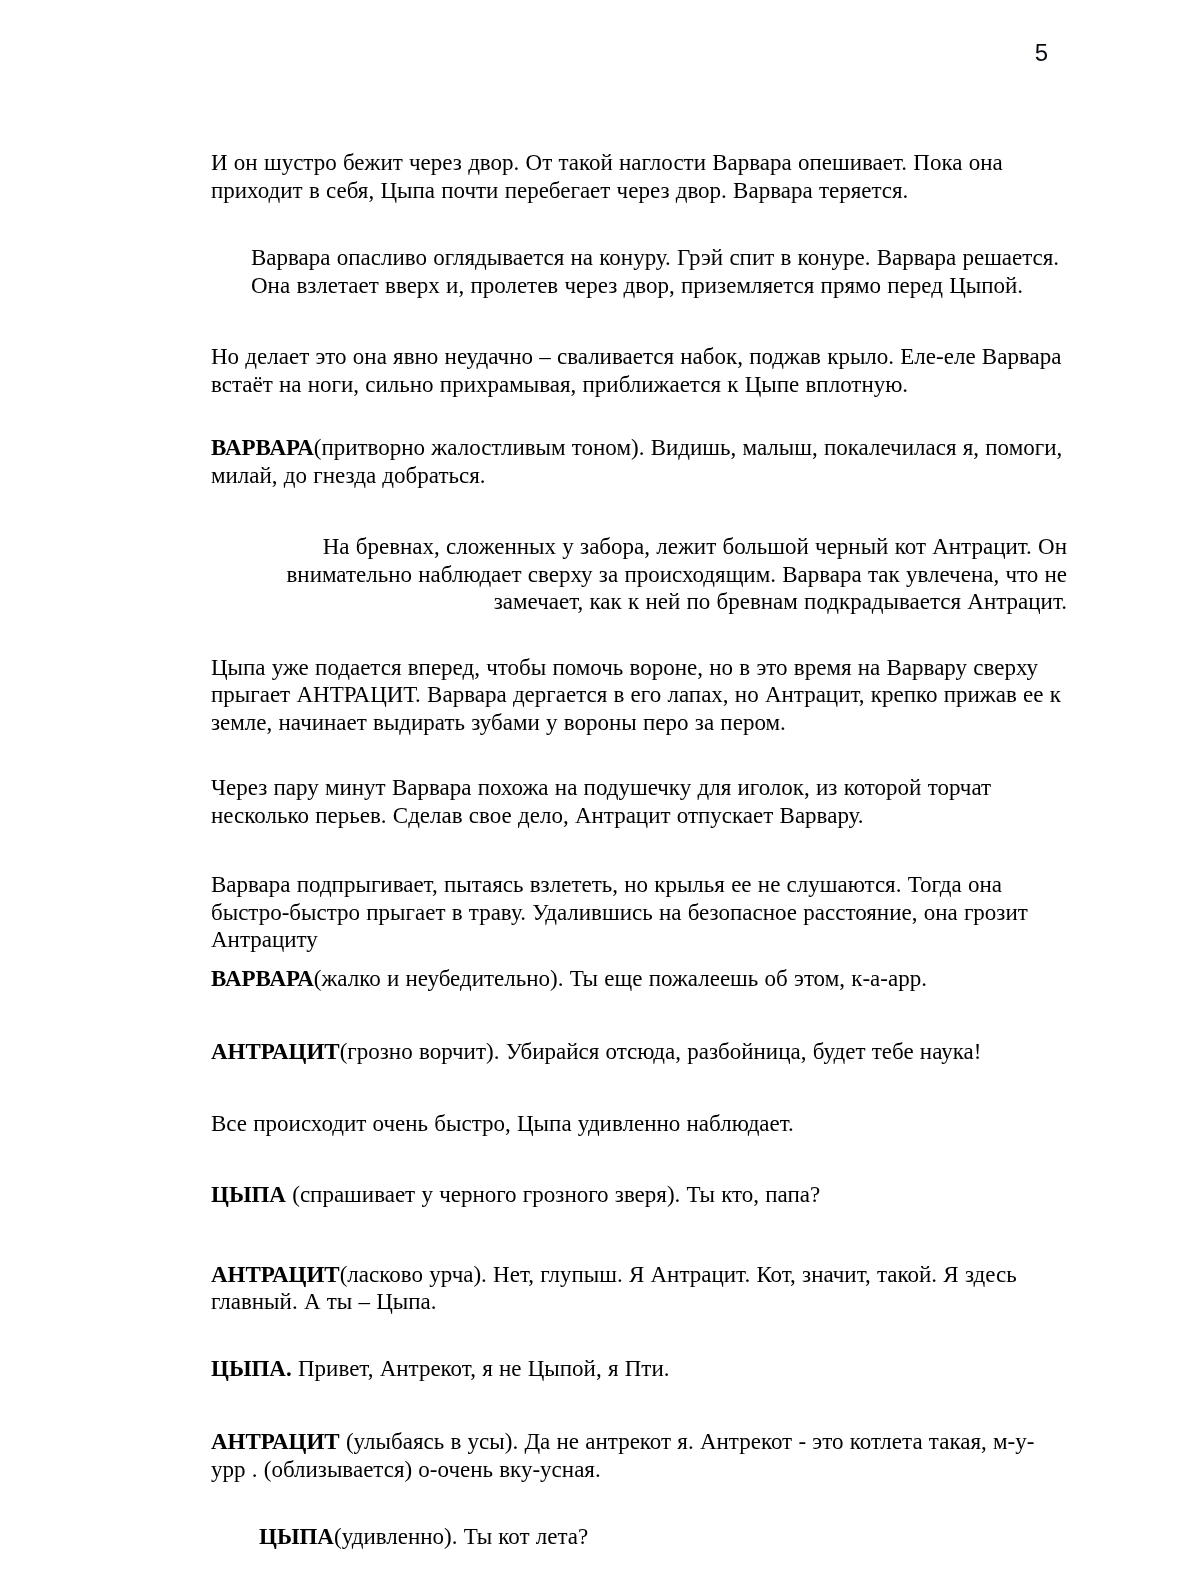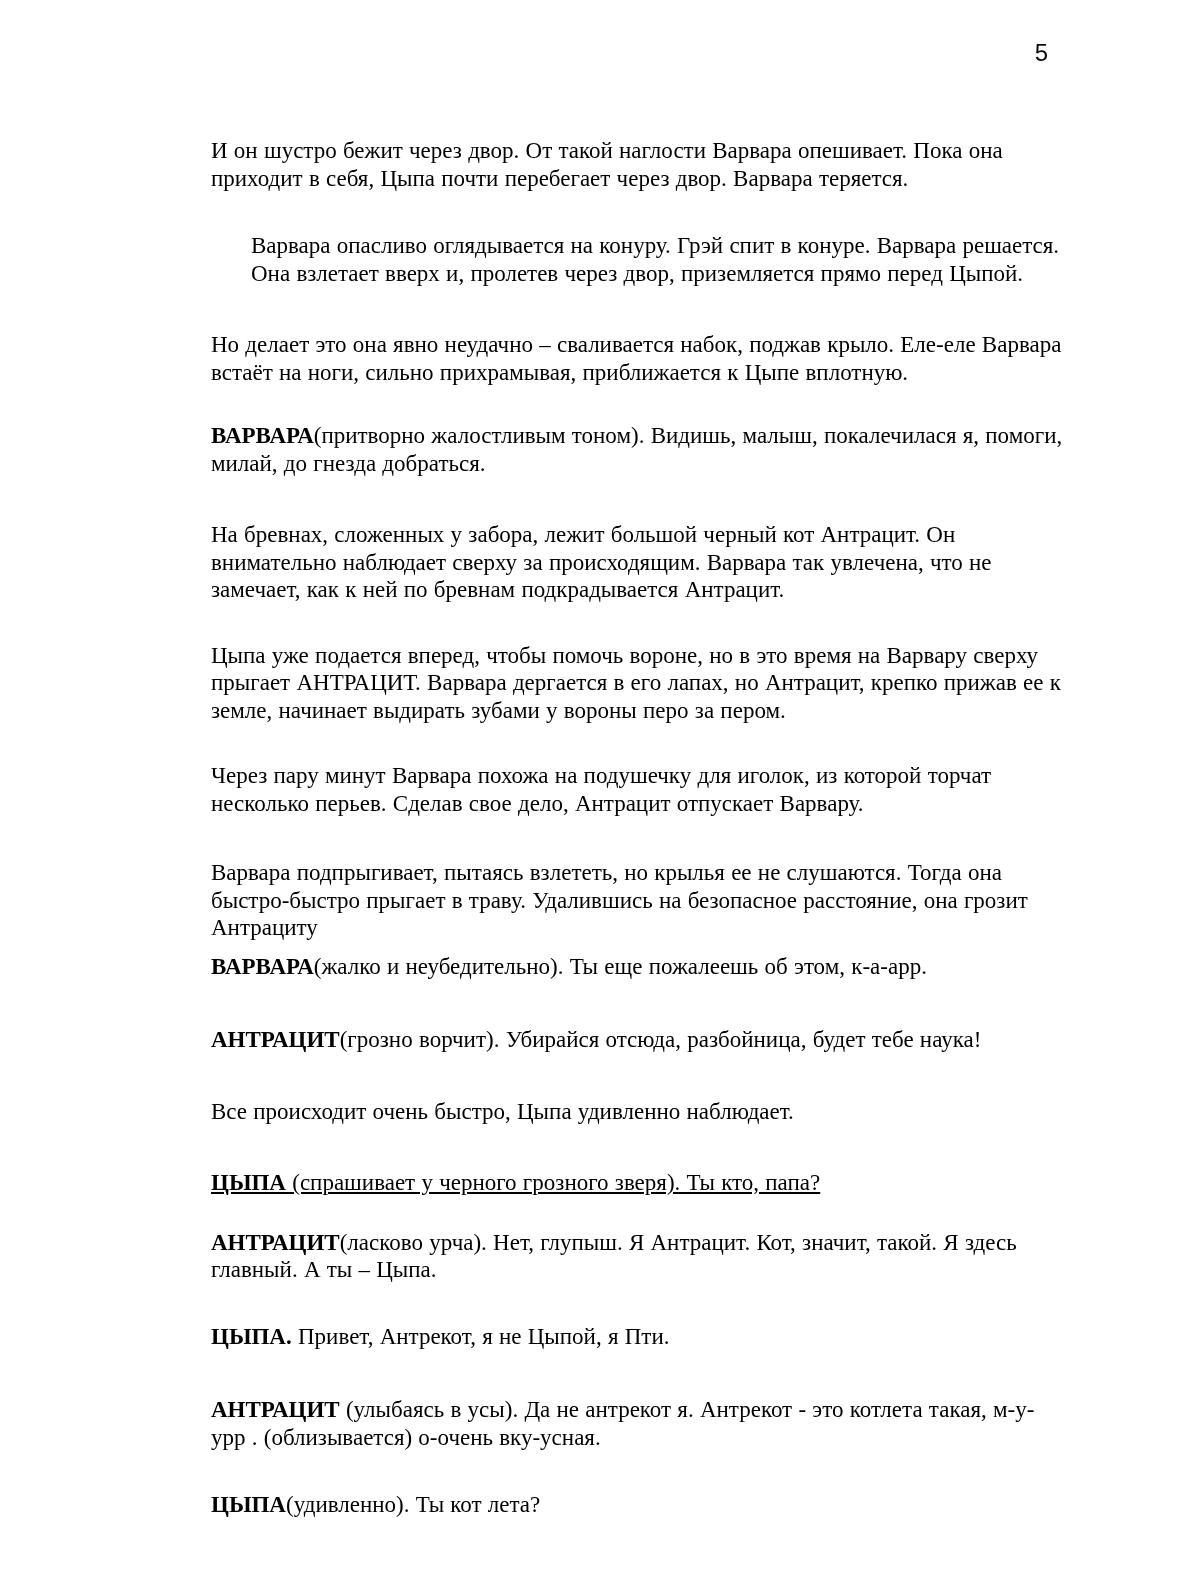--- a/index.html
+++ b/index.html
@@ -21,50 +21,50 @@
     top: 40px;
     right: 143px;
     font-family: "Liberation Sans", sans-serif;
     font-size: 24px;
     line-height: 26px;
     color: #0a0a14;
   }
   .content {
     position: absolute;
     left: 211px;
-    top: 137px;
+    top: 149px;
     width: 856px;
   }
   .content p {
     margin: 0;
     font-size: 23px;
     line-height: 27.5px;
     text-align: left;
     word-spacing: 0.5px;
   }
   .content p .speaker {
     font-weight: bold;
   }
   
   .content p:nth-of-type(1)  { margin-bottom: 40px; }
   .content p:nth-of-type(2)  { margin-bottom: 44px; margin-left: 40px; }
   .content p:nth-of-type(3)  { margin-bottom: 36px; }
   .content p:nth-of-type(4)  { margin-bottom: 44px; }
-  .content p:nth-of-type(5)  { margin-bottom: 38px; }
+  .content p:nth-of-type(5)  { margin-bottom: 38px; text-align: right; }
   .content p:nth-of-type(6)  { margin-bottom: 38px; }
   .content p:nth-of-type(7)  { margin-bottom: 42px; }
   .content p:nth-of-type(8)  { margin-bottom: 11px; }
   .content p:nth-of-type(9)  { margin-bottom: 46px; }
   .content p:nth-of-type(10) { margin-bottom: 44px; }
   .content p:nth-of-type(11) { margin-bottom: 44px; }
-  .content p:nth-of-type(12) { margin-bottom: 32px; text-decoration: underline; }
+  .content p:nth-of-type(12) { margin-bottom: 52px; }
   .content p:nth-of-type(13) { margin-bottom: 39px; }
   .content p:nth-of-type(14) { margin-bottom: 46px; }
   .content p:nth-of-type(15) { margin-bottom: 40px; }
-  .content p:nth-of-type(16) { margin-bottom: 0; }
+  .content p:nth-of-type(16) { margin-bottom: 0; margin-left: 48px; }
 </style>
 </head>
 <body>
 
 <div class="page">
   <div class="page-number">5</div>
 
   <div class="content">
     <p><span class="speaker"></span><span>И он шустро бежит через двор. От такой наглости Варвара опешивает. Пока она приходит в себя, Цыпа почти перебегает через двор. Варвара теряется.</span></p>
     <p><span class="speaker"></span><span>Варвара опасливо оглядывается на конуру. Грэй спит в конуре. Варвара решается. Она  взлетает вверх и, пролетев через двор, приземляется прямо перед Цыпой.</span></p>

